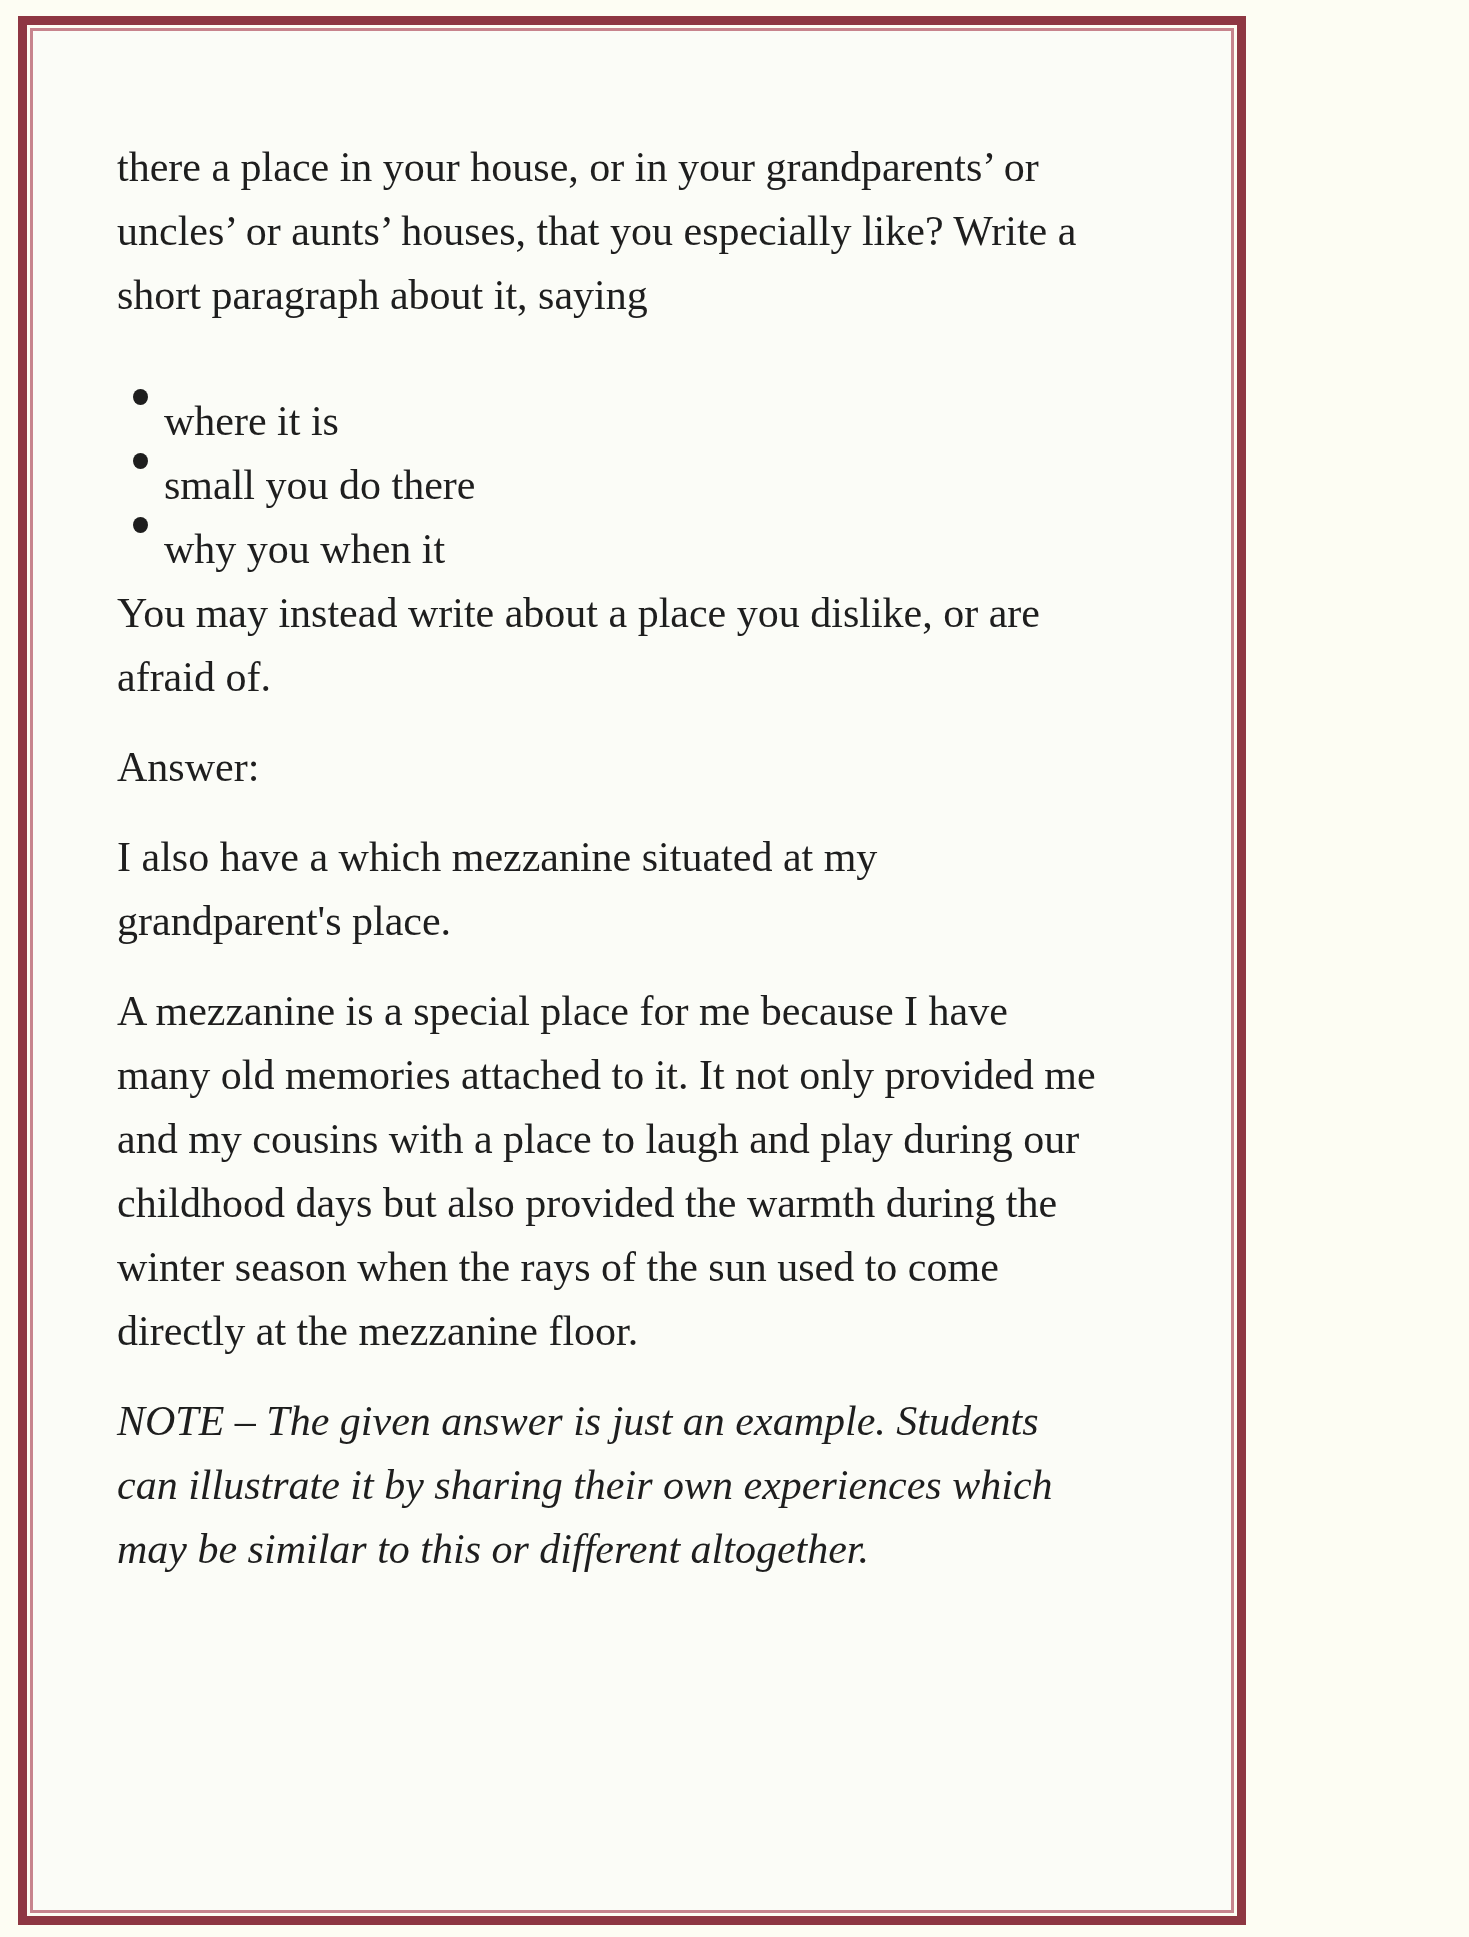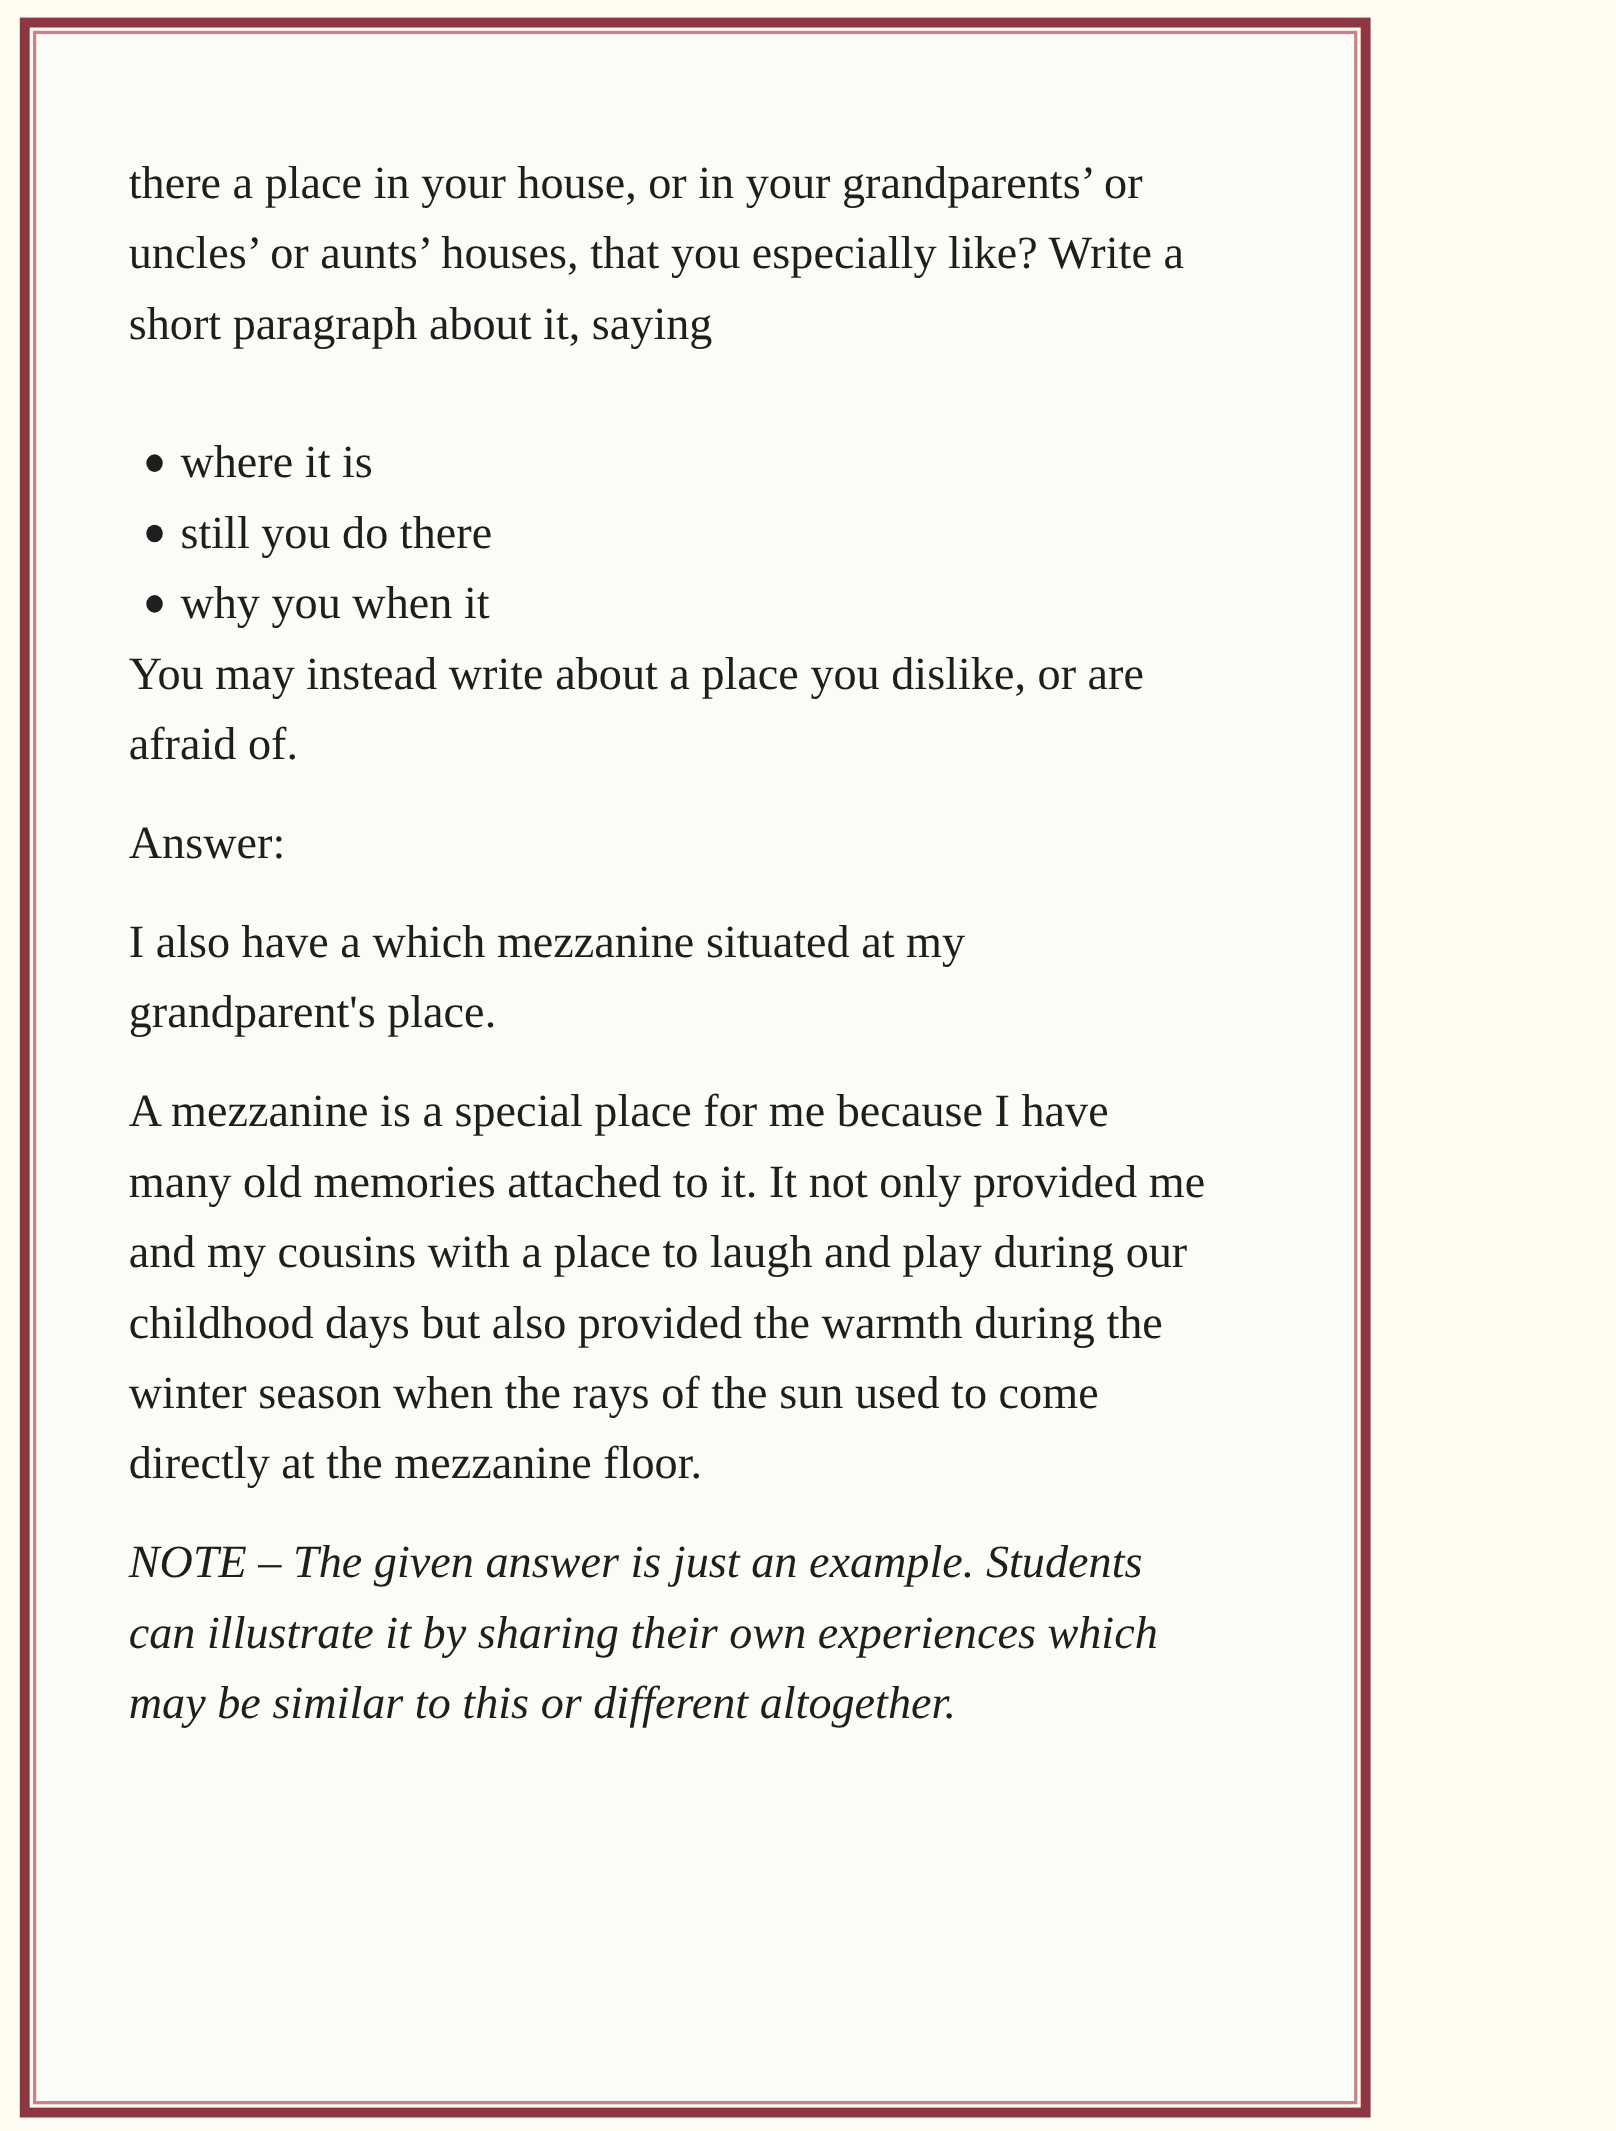--- a/index.html
+++ b/index.html
@@ -42,21 +42,21 @@
     margin:0 0 26px 0;
   }
   .intro{
     margin-bottom:62px;
   }
   .bullet-list{
     margin:0;
   }
   .bullet-item{
     display:flex;
-    align-items:center;
+    align-items:flex-start;
     padding-left:16px;
   }
   .bullet-dot{
     flex:0 0 auto;
     width:15px; height:16px;
     border-radius:50%;
     background:var(--text-color);
     margin-right:16px;
   }
   .bullet-text{
@@ -80,21 +80,21 @@
 uncles’ or aunts’ houses, that you especially like? Write a
 short paragraph about it, saying</p>
 
       <div class="bullet-list">
         <div class="bullet-item">
           <span class="bullet-dot"></span>
           <span class="bullet-text">where it is</span>
         </div>
         <div class="bullet-item">
           <span class="bullet-dot"></span>
-          <span class="bullet-text">still you do there</span>
+          <span class="bullet-text">small you do there</span>
         </div>
         <div class="bullet-item">
           <span class="bullet-dot"></span>
           <span class="bullet-text">why you when it</span>
         </div>
       </div>
 
       <p class="para after-bullets">You may instead write about a place you dislike, or are
 afraid of.</p>
 

